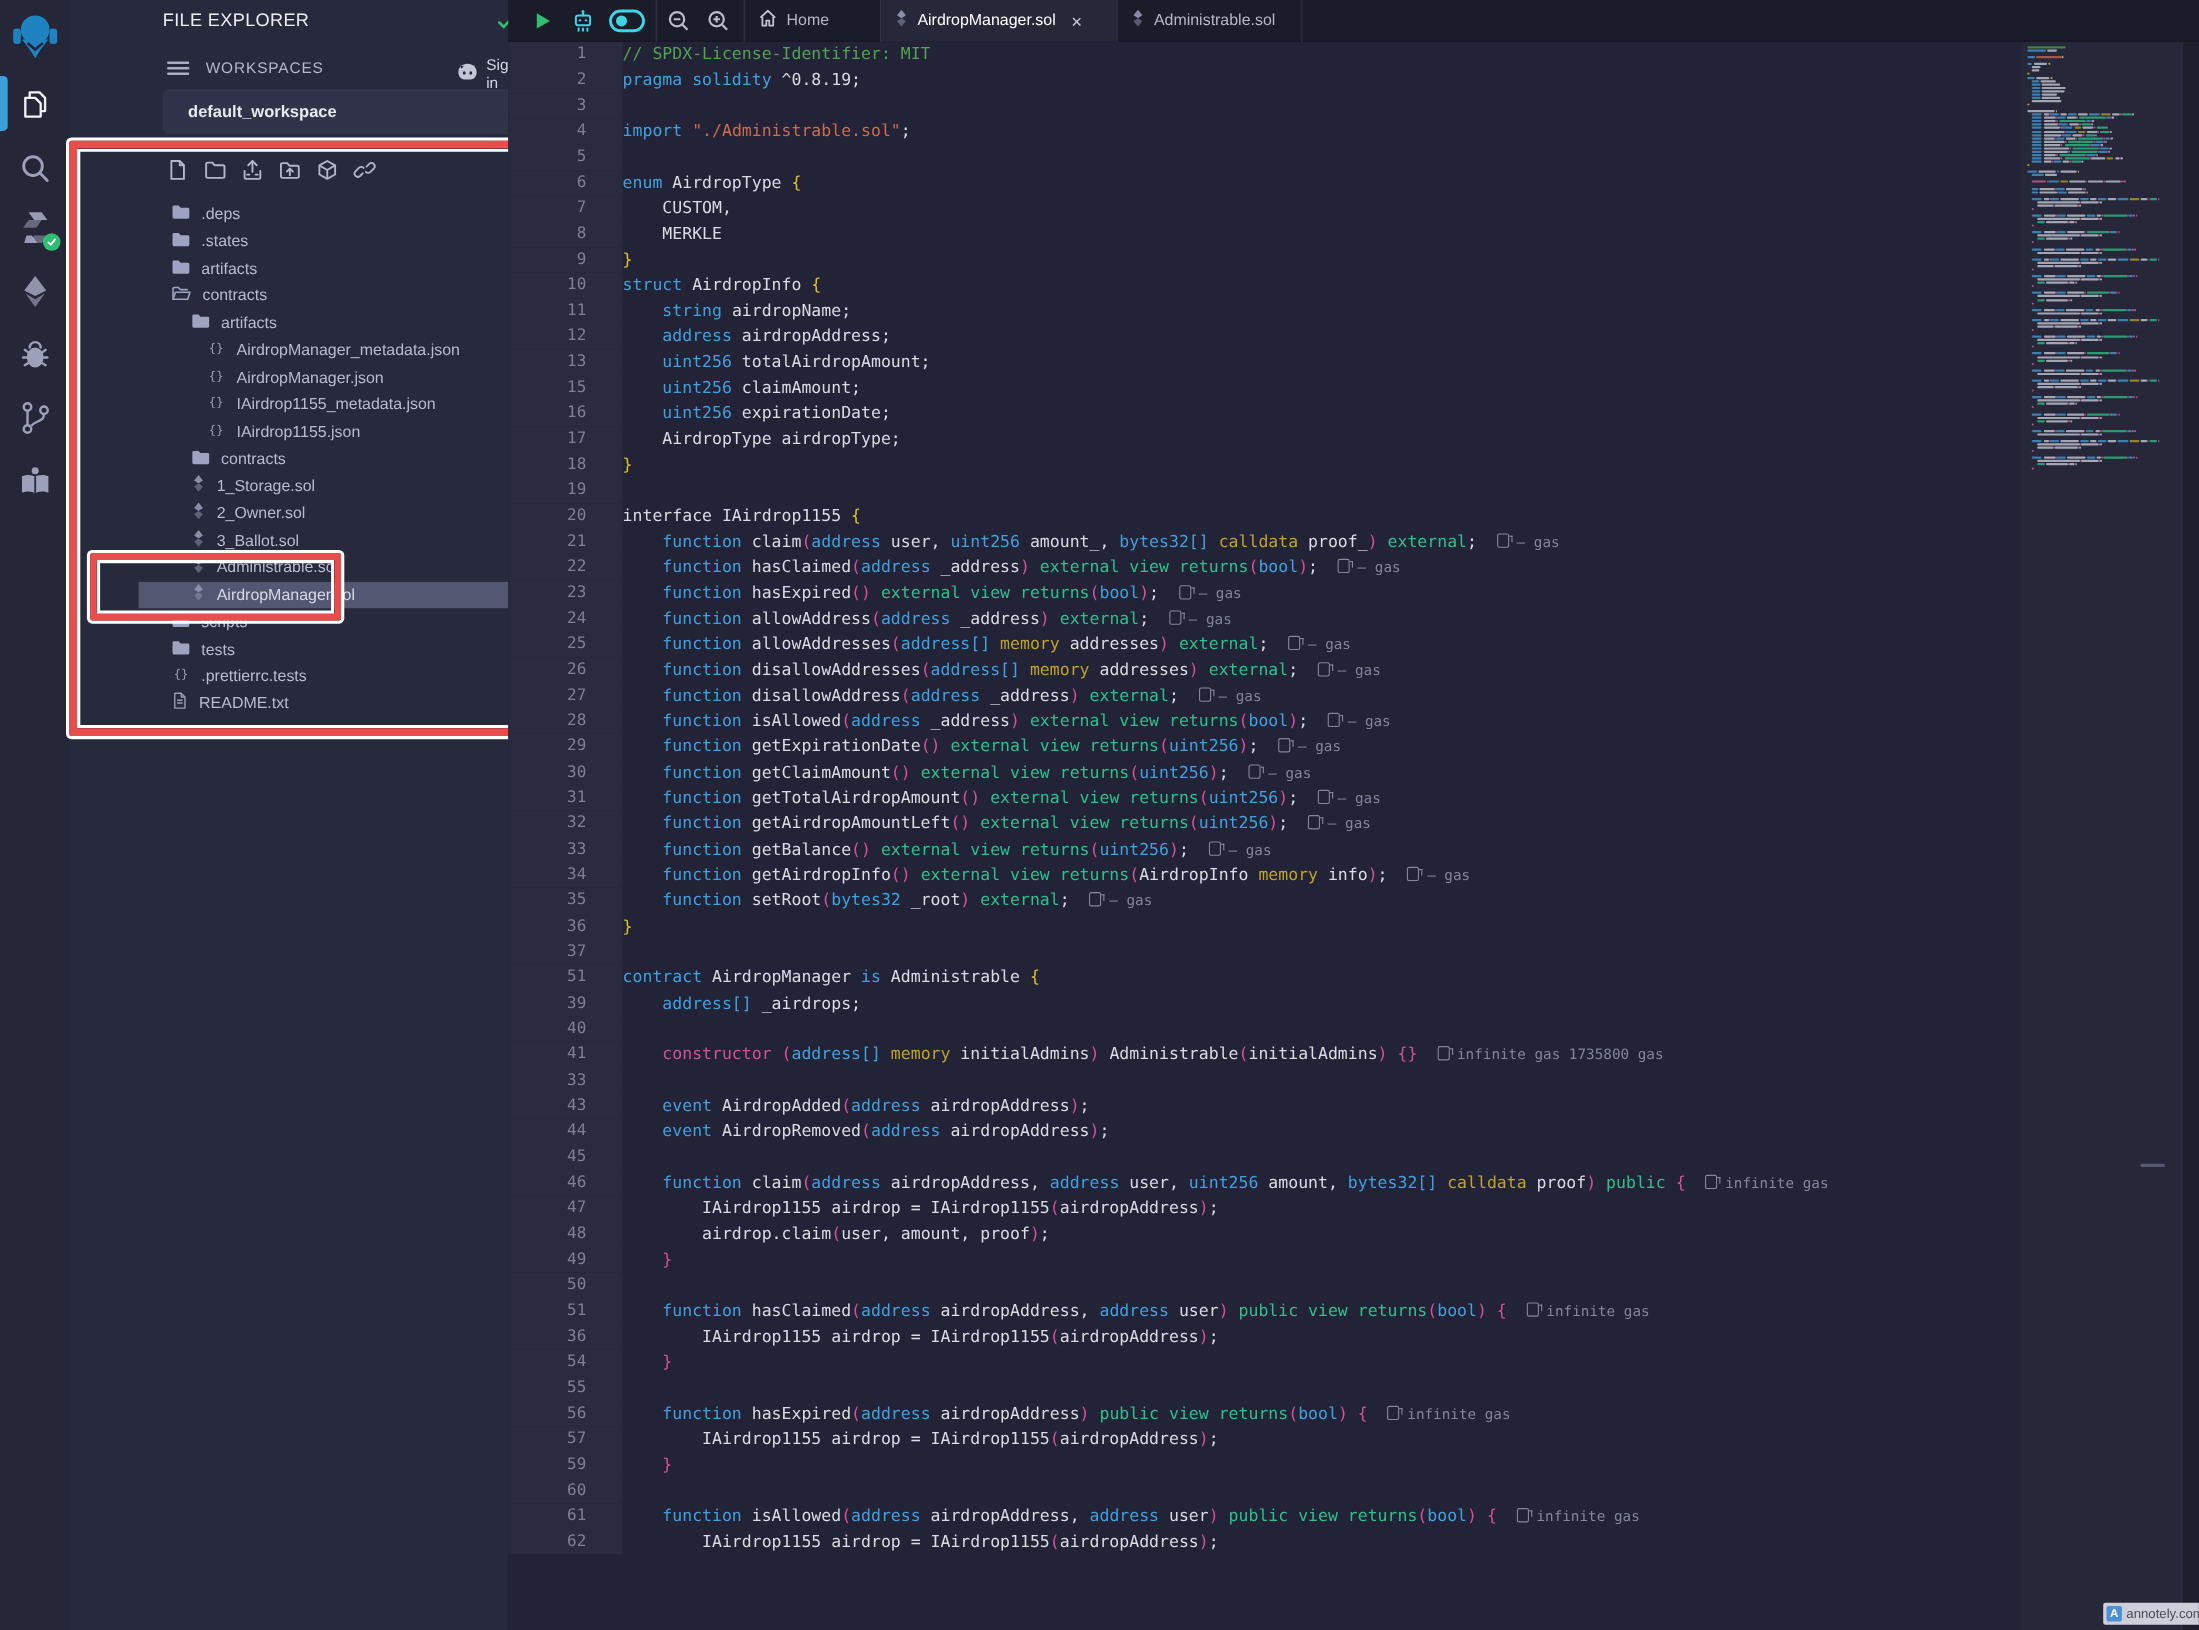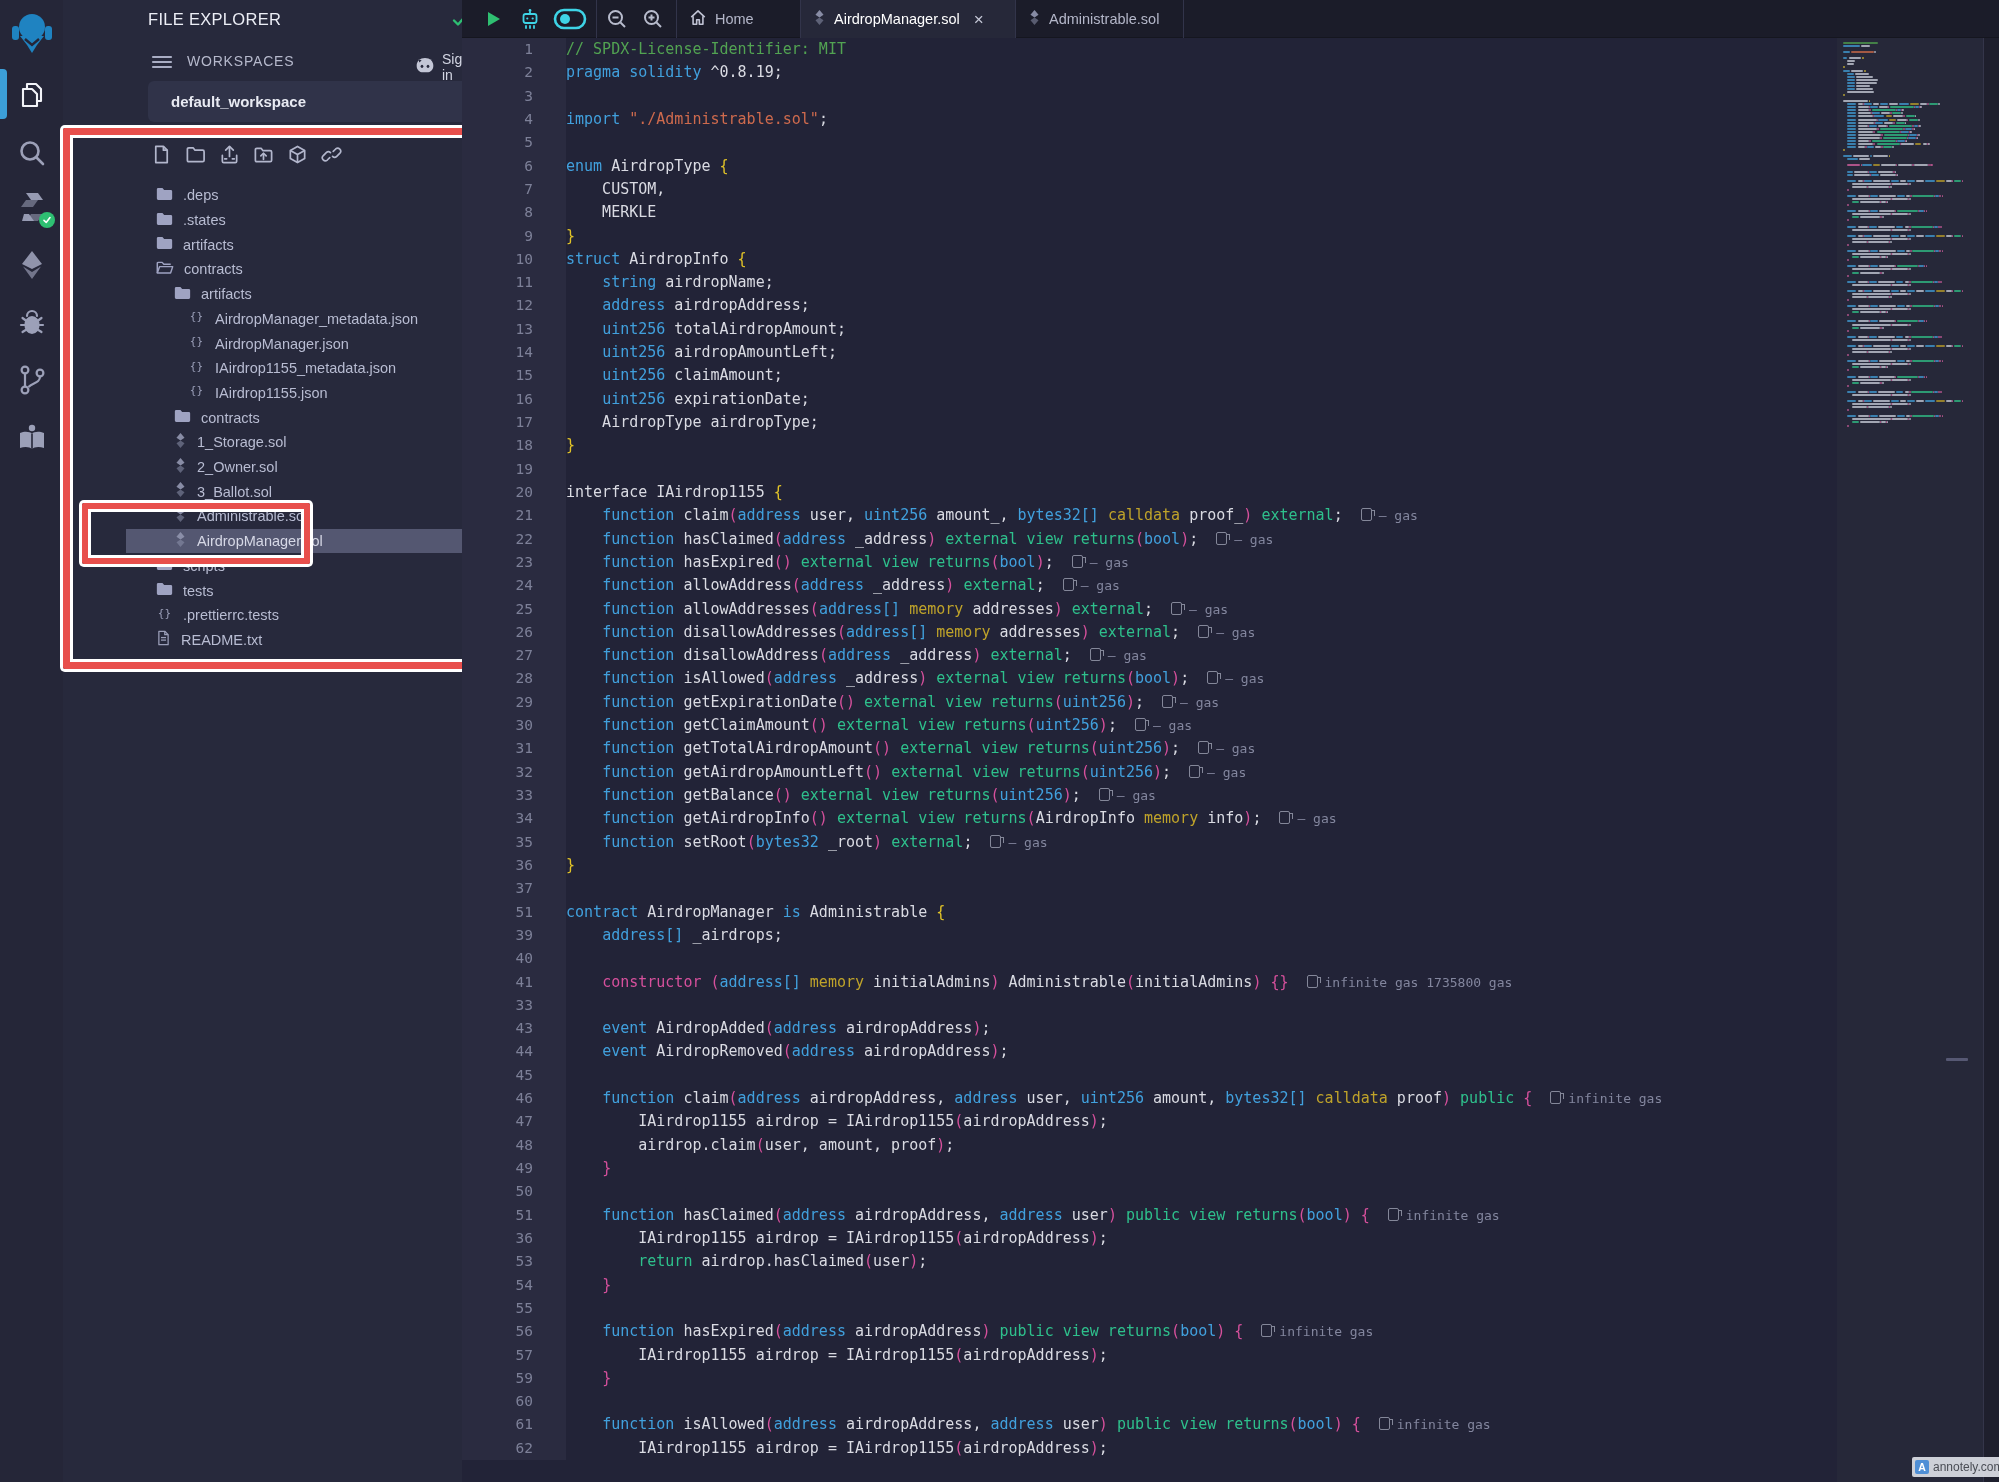--- a/index.html
+++ b/index.html
@@ -428,21 +428,20 @@
     <div class="cl"><span class="ln">4</span><span class="lc"><span class="tok-k">import</span><span class="tok-w"> </span><span class="tok-s">"./Administrable.sol"</span><span class="tok-w">;</span></span></div>
     <div class="cl"><span class="ln">5</span><span class="lc"></span></div>
     <div class="cl"><span class="ln">6</span><span class="lc"><span class="tok-k">enum</span><span class="tok-w"> AirdropType </span><span class="tok-y">{</span></span></div>
     <div class="cl"><span class="ln">7</span><span class="lc"><span class="tok-w">    CUSTOM,</span></span></div>
     <div class="cl"><span class="ln">8</span><span class="lc"><span class="tok-w">    MERKLE</span></span></div>
     <div class="cl"><span class="ln">9</span><span class="lc"><span class="tok-y">}</span></span></div>
     <div class="cl"><span class="ln">10</span><span class="lc"><span class="tok-k">struct</span><span class="tok-w"> AirdropInfo </span><span class="tok-y">{</span></span></div>
     <div class="cl"><span class="ln">11</span><span class="lc"><span class="tok-w">    </span><span class="tok-k">string</span><span class="tok-w"> airdropName;</span></span></div>
     <div class="cl"><span class="ln">12</span><span class="lc"><span class="tok-w">    </span><span class="tok-k">address</span><span class="tok-w"> airdropAddress;</span></span></div>
     <div class="cl"><span class="ln">13</span><span class="lc"><span class="tok-w">    </span><span class="tok-k">uint256</span><span class="tok-w"> totalAirdropAmount;</span></span></div>
-    <div class="cl"><span class="ln">14</span><span class="lc"><span class="tok-w">    </span><span class="tok-k">uint256</span><span class="tok-w"> airdropAmountLeft;</span></span></div>
     <div class="cl"><span class="ln">15</span><span class="lc"><span class="tok-w">    </span><span class="tok-k">uint256</span><span class="tok-w"> claimAmount;</span></span></div>
     <div class="cl"><span class="ln">16</span><span class="lc"><span class="tok-w">    </span><span class="tok-k">uint256</span><span class="tok-w"> expirationDate;</span></span></div>
     <div class="cl"><span class="ln">17</span><span class="lc"><span class="tok-w">    AirdropType airdropType;</span></span></div>
     <div class="cl"><span class="ln">18</span><span class="lc"><span class="tok-y">}</span></span></div>
     <div class="cl"><span class="ln">19</span><span class="lc"></span></div>
     <div class="cl"><span class="ln">20</span><span class="lc"><span class="tok-w">interface IAirdrop1155 </span><span class="tok-y">{</span></span></div>
     <div class="cl"><span class="ln">21</span><span class="lc"><span class="tok-w">    </span><span class="tok-k">function</span><span class="tok-w"> claim</span><span class="tok-p">(</span><span class="tok-k">address</span><span class="tok-w"> user, </span><span class="tok-k">uint256</span><span class="tok-w"> amount_, </span><span class="tok-k">bytes32[]</span><span class="tok-w"> </span><span class="tok-m">calldata</span><span class="tok-w"> proof_</span><span class="tok-p">)</span><span class="tok-w"> </span><span class="tok-g">external</span><span class="tok-w">;</span><span class="tok-gi"></span><span class="tok-gh">– gas</span></span></div>
     <div class="cl"><span class="ln">22</span><span class="lc"><span class="tok-w">    </span><span class="tok-k">function</span><span class="tok-w"> hasClaimed</span><span class="tok-p">(</span><span class="tok-k">address</span><span class="tok-w"> _address</span><span class="tok-p">)</span><span class="tok-w"> </span><span class="tok-g">external view returns</span><span class="tok-p">(</span><span class="tok-k">bool</span><span class="tok-p">)</span><span class="tok-w">;</span><span class="tok-gi"></span><span class="tok-gh">– gas</span></span></div>
     <div class="cl"><span class="ln">23</span><span class="lc"><span class="tok-w">    </span><span class="tok-k">function</span><span class="tok-w"> hasExpired</span><span class="tok-p">()</span><span class="tok-w"> </span><span class="tok-g">external view returns</span><span class="tok-p">(</span><span class="tok-k">bool</span><span class="tok-p">)</span><span class="tok-w">;</span><span class="tok-gi"></span><span class="tok-gh">– gas</span></span></div>
     <div class="cl"><span class="ln">24</span><span class="lc"><span class="tok-w">    </span><span class="tok-k">function</span><span class="tok-w"> allowAddress</span><span class="tok-p">(</span><span class="tok-k">address</span><span class="tok-w"> _address</span><span class="tok-p">)</span><span class="tok-w"> </span><span class="tok-g">external</span><span class="tok-w">;</span><span class="tok-gi"></span><span class="tok-gh">– gas</span></span></div>
@@ -467,21 +466,20 @@
     <div class="cl"><span class="ln">43</span><span class="lc"><span class="tok-w">    </span><span class="tok-k">event</span><span class="tok-w"> AirdropAdded</span><span class="tok-p">(</span><span class="tok-k">address</span><span class="tok-w"> airdropAddress</span><span class="tok-p">)</span><span class="tok-w">;</span></span></div>
     <div class="cl"><span class="ln">44</span><span class="lc"><span class="tok-w">    </span><span class="tok-k">event</span><span class="tok-w"> AirdropRemoved</span><span class="tok-p">(</span><span class="tok-k">address</span><span class="tok-w"> airdropAddress</span><span class="tok-p">)</span><span class="tok-w">;</span></span></div>
     <div class="cl"><span class="ln">45</span><span class="lc"></span></div>
     <div class="cl"><span class="ln">46</span><span class="lc"><span class="tok-w">    </span><span class="tok-k">function</span><span class="tok-w"> claim</span><span class="tok-p">(</span><span class="tok-k">address</span><span class="tok-w"> airdropAddress, </span><span class="tok-k">address</span><span class="tok-w"> user, </span><span class="tok-k">uint256</span><span class="tok-w"> amount, </span><span class="tok-k">bytes32[]</span><span class="tok-w"> </span><span class="tok-m">calldata</span><span class="tok-w"> proof</span><span class="tok-p">)</span><span class="tok-w"> </span><span class="tok-g">public</span><span class="tok-w"> </span><span class="tok-p">{</span><span class="tok-gi"></span><span class="tok-gh">infinite gas</span></span></div>
     <div class="cl"><span class="ln">47</span><span class="lc"><span class="tok-w">        IAirdrop1155 airdrop = IAirdrop1155</span><span class="tok-p">(</span><span class="tok-w">airdropAddress</span><span class="tok-p">)</span><span class="tok-w">;</span></span></div>
     <div class="cl"><span class="ln">48</span><span class="lc"><span class="tok-w">        airdrop.claim</span><span class="tok-p">(</span><span class="tok-w">user, amount, proof</span><span class="tok-p">)</span><span class="tok-w">;</span></span></div>
     <div class="cl"><span class="ln">49</span><span class="lc"><span class="tok-w">    </span><span class="tok-p">}</span></span></div>
     <div class="cl"><span class="ln">50</span><span class="lc"></span></div>
     <div class="cl"><span class="ln">51</span><span class="lc"><span class="tok-w">    </span><span class="tok-k">function</span><span class="tok-w"> hasClaimed</span><span class="tok-p">(</span><span class="tok-k">address</span><span class="tok-w"> airdropAddress, </span><span class="tok-k">address</span><span class="tok-w"> user</span><span class="tok-p">)</span><span class="tok-w"> </span><span class="tok-g">public view returns</span><span class="tok-p">(</span><span class="tok-k">bool</span><span class="tok-p">)</span><span class="tok-w"> </span><span class="tok-p">{</span><span class="tok-gi"></span><span class="tok-gh">infinite gas</span></span></div>
     <div class="cl"><span class="ln">36</span><span class="lc"><span class="tok-w">        IAirdrop1155 airdrop = IAirdrop1155</span><span class="tok-p">(</span><span class="tok-w">airdropAddress</span><span class="tok-p">)</span><span class="tok-w">;</span></span></div>
-    <div class="cl"><span class="ln">53</span><span class="lc"><span class="tok-w">        </span><span class="tok-g">return</span><span class="tok-w"> airdrop.hasClaimed</span><span class="tok-p">(</span><span class="tok-w">user</span><span class="tok-p">)</span><span class="tok-w">;</span></span></div>
     <div class="cl"><span class="ln">54</span><span class="lc"><span class="tok-w">    </span><span class="tok-p">}</span></span></div>
     <div class="cl"><span class="ln">55</span><span class="lc"></span></div>
     <div class="cl"><span class="ln">56</span><span class="lc"><span class="tok-w">    </span><span class="tok-k">function</span><span class="tok-w"> hasExpired</span><span class="tok-p">(</span><span class="tok-k">address</span><span class="tok-w"> airdropAddress</span><span class="tok-p">)</span><span class="tok-w"> </span><span class="tok-g">public view returns</span><span class="tok-p">(</span><span class="tok-k">bool</span><span class="tok-p">)</span><span class="tok-w"> </span><span class="tok-p">{</span><span class="tok-gi"></span><span class="tok-gh">infinite gas</span></span></div>
     <div class="cl"><span class="ln">57</span><span class="lc"><span class="tok-w">        IAirdrop1155 airdrop = IAirdrop1155</span><span class="tok-p">(</span><span class="tok-w">airdropAddress</span><span class="tok-p">)</span><span class="tok-w">;</span></span></div>
     <div class="cl"><span class="ln">59</span><span class="lc"><span class="tok-w">    </span><span class="tok-p">}</span></span></div>
     <div class="cl"><span class="ln">60</span><span class="lc"></span></div>
     <div class="cl"><span class="ln">61</span><span class="lc"><span class="tok-w">    </span><span class="tok-k">function</span><span class="tok-w"> isAllowed</span><span class="tok-p">(</span><span class="tok-k">address</span><span class="tok-w"> airdropAddress, </span><span class="tok-k">address</span><span class="tok-w"> user</span><span class="tok-p">)</span><span class="tok-w"> </span><span class="tok-g">public view returns</span><span class="tok-p">(</span><span class="tok-k">bool</span><span class="tok-p">)</span><span class="tok-w"> </span><span class="tok-p">{</span><span class="tok-gi"></span><span class="tok-gh">infinite gas</span></span></div>
     <div class="cl"><span class="ln">62</span><span class="lc"><span class="tok-w">        IAirdrop1155 airdrop = IAirdrop1155</span><span class="tok-p">(</span><span class="tok-w">airdropAddress</span><span class="tok-p">)</span><span class="tok-w">;</span></span></div>
   </main>
 

